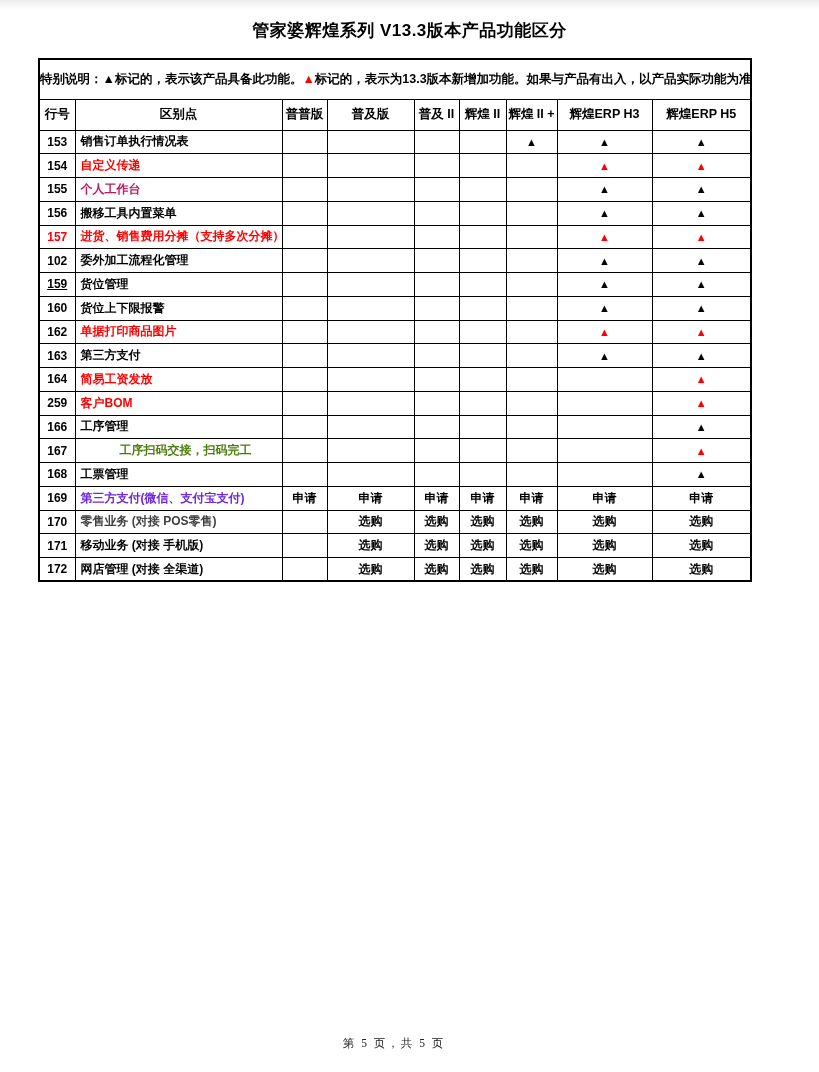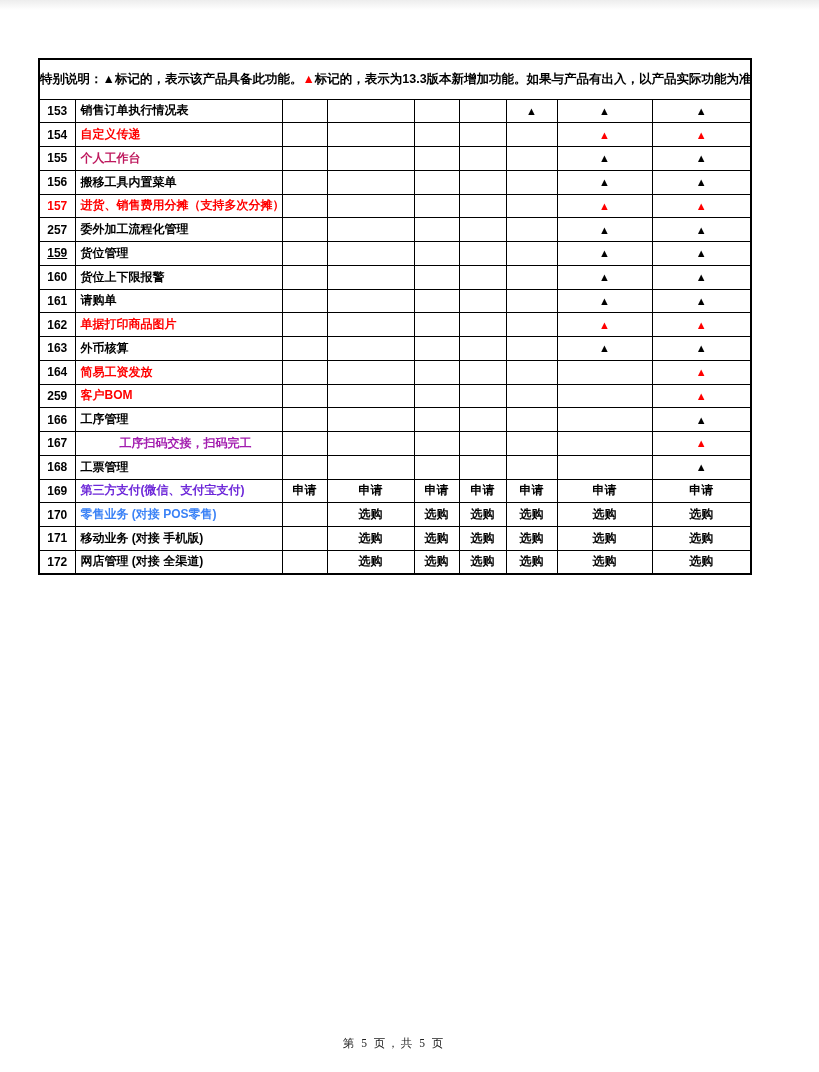--- a/index.html
+++ b/index.html
@@ -75,39 +75,51 @@
     color:#222;
     letter-spacing:2px;
   }
 </style>
 </head>
 <body>
 
 <div class="page">
   <div class="top-fade"></div>
 
+  <h1 class="title">管家婆辉煌系列 V13.3版本产品功能区分</h1>
 
   <table class="main-table">
     <colgroup>
       <col style="width:36px">
         <col style="width:207px">
         <col style="width:45px">
       <col style="width:87px">
         <col style="width:45px">
         <col style="width:47px">
       <col style="width:51px">
         <col style="width:95px">
         <col style="width:99px">
     </colgroup>
     <tbody id="table-body">
       <tr>
         <td colspan="9" class="note">
           <span>特别说明：</span><span class="tri-b" style="color: rgb(0, 0, 0);">▲</span><span>标记的，表示该产品具备此功能。</span><span class="tri-r" style="color: rgb(255, 0, 0);">▲</span><span>标记的，表示为13.3版本新增加功能。如果与产品有出入，以产品实际功能为准。</span>
         </td>
       </tr>
+      <tr class="header-row" id="header-row">
+          <td>行号</td>
+          <td>区别点</td>
+          <td>普普版</td>
+          <td>普及版</td>
+          <td>普及 II</td>
+          <td>辉煌 II</td>
+          <td>辉煌 II +</td>
+          <td>辉煌ERP H3</td>
+          <td>辉煌ERP H5</td>
+        </tr>
     <tr class="data-row">
           <td class="num" style="color: rgb(0, 0, 0);">153</td>
           <td class="feature" style="color: rgb(0, 0, 0);">销售订单执行情况表</td>
           <td class="mark" style="color: rgb(0, 0, 0);"></td>
           <td class="mark" style="color: rgb(0, 0, 0);"></td>
           <td class="mark" style="color: rgb(0, 0, 0);"></td>
           <td class="mark" style="color: rgb(0, 0, 0);"></td>
           <td class="mark tri" style="color: rgb(0, 0, 0);">▲</td>
           <td class="mark tri" style="color: rgb(0, 0, 0);">▲</td>
           <td class="mark tri" style="color: rgb(0, 0, 0);">▲</td>
@@ -150,21 +162,21 @@
           <td class="feature" style="color: rgb(255, 0, 0);">进货、销售费用分摊（支持多次分摊）</td>
           <td class="mark" style="color: rgb(0, 0, 0);"></td>
           <td class="mark" style="color: rgb(0, 0, 0);"></td>
           <td class="mark" style="color: rgb(0, 0, 0);"></td>
           <td class="mark" style="color: rgb(0, 0, 0);"></td>
           <td class="mark" style="color: rgb(0, 0, 0);"></td>
           <td class="mark tri" style="color: rgb(255, 0, 0);">▲</td>
           <td class="mark tri" style="color: rgb(255, 0, 0);">▲</td>
         </tr>
         <tr class="data-row">
-          <td class="num" style="color: rgb(0, 0, 0);">257</td>
+          <td class="num" style="color: rgb(0, 0, 0);">102</td>
           <td class="feature" style="color: rgb(0, 0, 0);">委外加工流程化管理</td>
           <td class="mark" style="color: rgb(0, 0, 0);"></td>
           <td class="mark" style="color: rgb(0, 0, 0);"></td>
           <td class="mark" style="color: rgb(0, 0, 0);"></td>
           <td class="mark" style="color: rgb(0, 0, 0);"></td>
           <td class="mark" style="color: rgb(0, 0, 0);"></td>
           <td class="mark tri" style="color: rgb(0, 0, 0);">▲</td>
           <td class="mark tri" style="color: rgb(0, 0, 0);">▲</td>
         </tr>
         <tr class="data-row">
@@ -183,44 +195,33 @@
           <td class="feature" style="color: rgb(0, 0, 0);">货位上下限报警</td>
           <td class="mark" style="color: rgb(0, 0, 0);"></td>
           <td class="mark" style="color: rgb(0, 0, 0);"></td>
           <td class="mark" style="color: rgb(0, 0, 0);"></td>
           <td class="mark" style="color: rgb(0, 0, 0);"></td>
           <td class="mark" style="color: rgb(0, 0, 0);"></td>
           <td class="mark tri" style="color: rgb(0, 0, 0);">▲</td>
           <td class="mark tri" style="color: rgb(0, 0, 0);">▲</td>
         </tr>
         <tr class="data-row">
-          <td class="num" style="color: rgb(0, 0, 0);">161</td>
-          <td class="feature" style="color: rgb(0, 0, 0);">请购单</td>
-          <td class="mark" style="color: rgb(0, 0, 0);"></td>
-          <td class="mark" style="color: rgb(0, 0, 0);"></td>
-          <td class="mark" style="color: rgb(0, 0, 0);"></td>
-          <td class="mark" style="color: rgb(0, 0, 0);"></td>
-          <td class="mark" style="color: rgb(0, 0, 0);"></td>
-          <td class="mark tri" style="color: rgb(0, 0, 0);">▲</td>
-          <td class="mark tri" style="color: rgb(0, 0, 0);">▲</td>
-        </tr>
-        <tr class="data-row">
           <td class="num" style="color: rgb(0, 0, 0);">162</td>
           <td class="feature" style="color: rgb(255, 0, 0);">单据打印商品图片</td>
           <td class="mark" style="color: rgb(0, 0, 0);"></td>
           <td class="mark" style="color: rgb(0, 0, 0);"></td>
           <td class="mark" style="color: rgb(0, 0, 0);"></td>
           <td class="mark" style="color: rgb(0, 0, 0);"></td>
           <td class="mark" style="color: rgb(0, 0, 0);"></td>
           <td class="mark tri" style="color: rgb(255, 0, 0);">▲</td>
           <td class="mark tri" style="color: rgb(255, 0, 0);">▲</td>
         </tr>
         <tr class="data-row">
           <td class="num" style="color: rgb(0, 0, 0);">163</td>
-          <td class="feature" style="color: rgb(0, 0, 0);">外币核算</td>
+          <td class="feature" style="color: rgb(0, 0, 0);">第三方支付</td>
           <td class="mark" style="color: rgb(0, 0, 0);"></td>
           <td class="mark" style="color: rgb(0, 0, 0);"></td>
           <td class="mark" style="color: rgb(0, 0, 0);"></td>
           <td class="mark" style="color: rgb(0, 0, 0);"></td>
           <td class="mark" style="color: rgb(0, 0, 0);"></td>
           <td class="mark tri" style="color: rgb(0, 0, 0);">▲</td>
           <td class="mark tri" style="color: rgb(0, 0, 0);">▲</td>
         </tr>
         <tr class="data-row">
           <td class="num" style="color: rgb(0, 0, 0);">164</td>
@@ -250,21 +251,21 @@
           <td class="mark" style="color: rgb(0, 0, 0);"></td>
           <td class="mark" style="color: rgb(0, 0, 0);"></td>
           <td class="mark" style="color: rgb(0, 0, 0);"></td>
           <td class="mark" style="color: rgb(0, 0, 0);"></td>
           <td class="mark" style="color: rgb(0, 0, 0);"></td>
           <td class="mark" style="color: rgb(0, 0, 0);"></td>
           <td class="mark tri" style="color: rgb(0, 0, 0);">▲</td>
         </tr>
         <tr class="data-row">
           <td class="num" style="color: rgb(0, 0, 0);">167</td>
-          <td class="feature" style="color: #a21caf; padding-left: 44px;">工序扫码交接，扫码完工</td>
+          <td class="feature" style="color: #4d7c0f; padding-left: 44px;">工序扫码交接，扫码完工</td>
           <td class="mark" style="color: rgb(0, 0, 0);"></td>
           <td class="mark" style="color: rgb(0, 0, 0);"></td>
           <td class="mark" style="color: rgb(0, 0, 0);"></td>
           <td class="mark" style="color: rgb(0, 0, 0);"></td>
           <td class="mark" style="color: rgb(0, 0, 0);"></td>
           <td class="mark" style="color: rgb(0, 0, 0);"></td>
           <td class="mark tri" style="color: rgb(255, 0, 0);">▲</td>
         </tr>
         <tr class="data-row">
           <td class="num" style="color: rgb(0, 0, 0);">168</td>
@@ -283,21 +284,21 @@
           <td class="mark" style="color: rgb(0, 0, 0);">申请</td>
           <td class="mark" style="color: rgb(0, 0, 0);">申请</td>
           <td class="mark" style="color: rgb(0, 0, 0);">申请</td>
           <td class="mark" style="color: rgb(0, 0, 0);">申请</td>
           <td class="mark" style="color: rgb(0, 0, 0);">申请</td>
           <td class="mark" style="color: rgb(0, 0, 0);">申请</td>
           <td class="mark" style="color: rgb(0, 0, 0);">申请</td>
         </tr>
         <tr class="data-row">
           <td class="num" style="color: rgb(0, 0, 0);">170</td>
-          <td class="feature" style="color: #3b82f6; margin-left: 7px;">零售业务 (对接 POS零售)</td>
+          <td class="feature" style="color: #404040; margin-left: 7px;">零售业务 (对接 POS零售)</td>
           <td class="mark" style="color: rgb(0, 0, 0);"></td>
           <td class="mark" style="color: rgb(0, 0, 0);">选购</td>
           <td class="mark" style="color: rgb(0, 0, 0);">选购</td>
           <td class="mark" style="color: rgb(0, 0, 0);">选购</td>
           <td class="mark" style="color: rgb(0, 0, 0);">选购</td>
           <td class="mark" style="color: rgb(0, 0, 0);">选购</td>
           <td class="mark" style="color: rgb(0, 0, 0);">选购</td>
         </tr>
         <tr class="data-row">
           <td class="num" style="color: rgb(0, 0, 0);">171</td>

